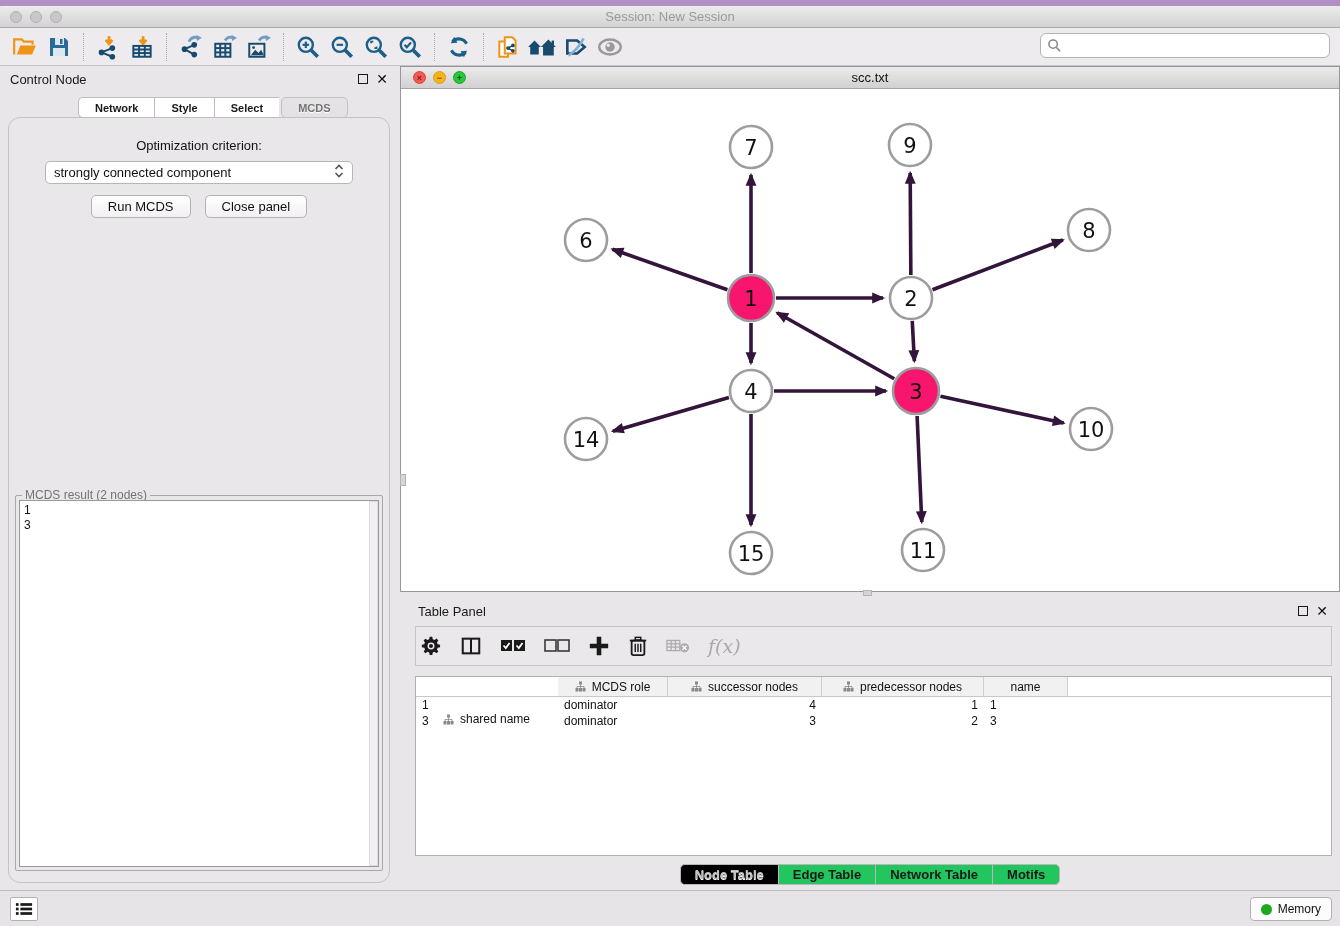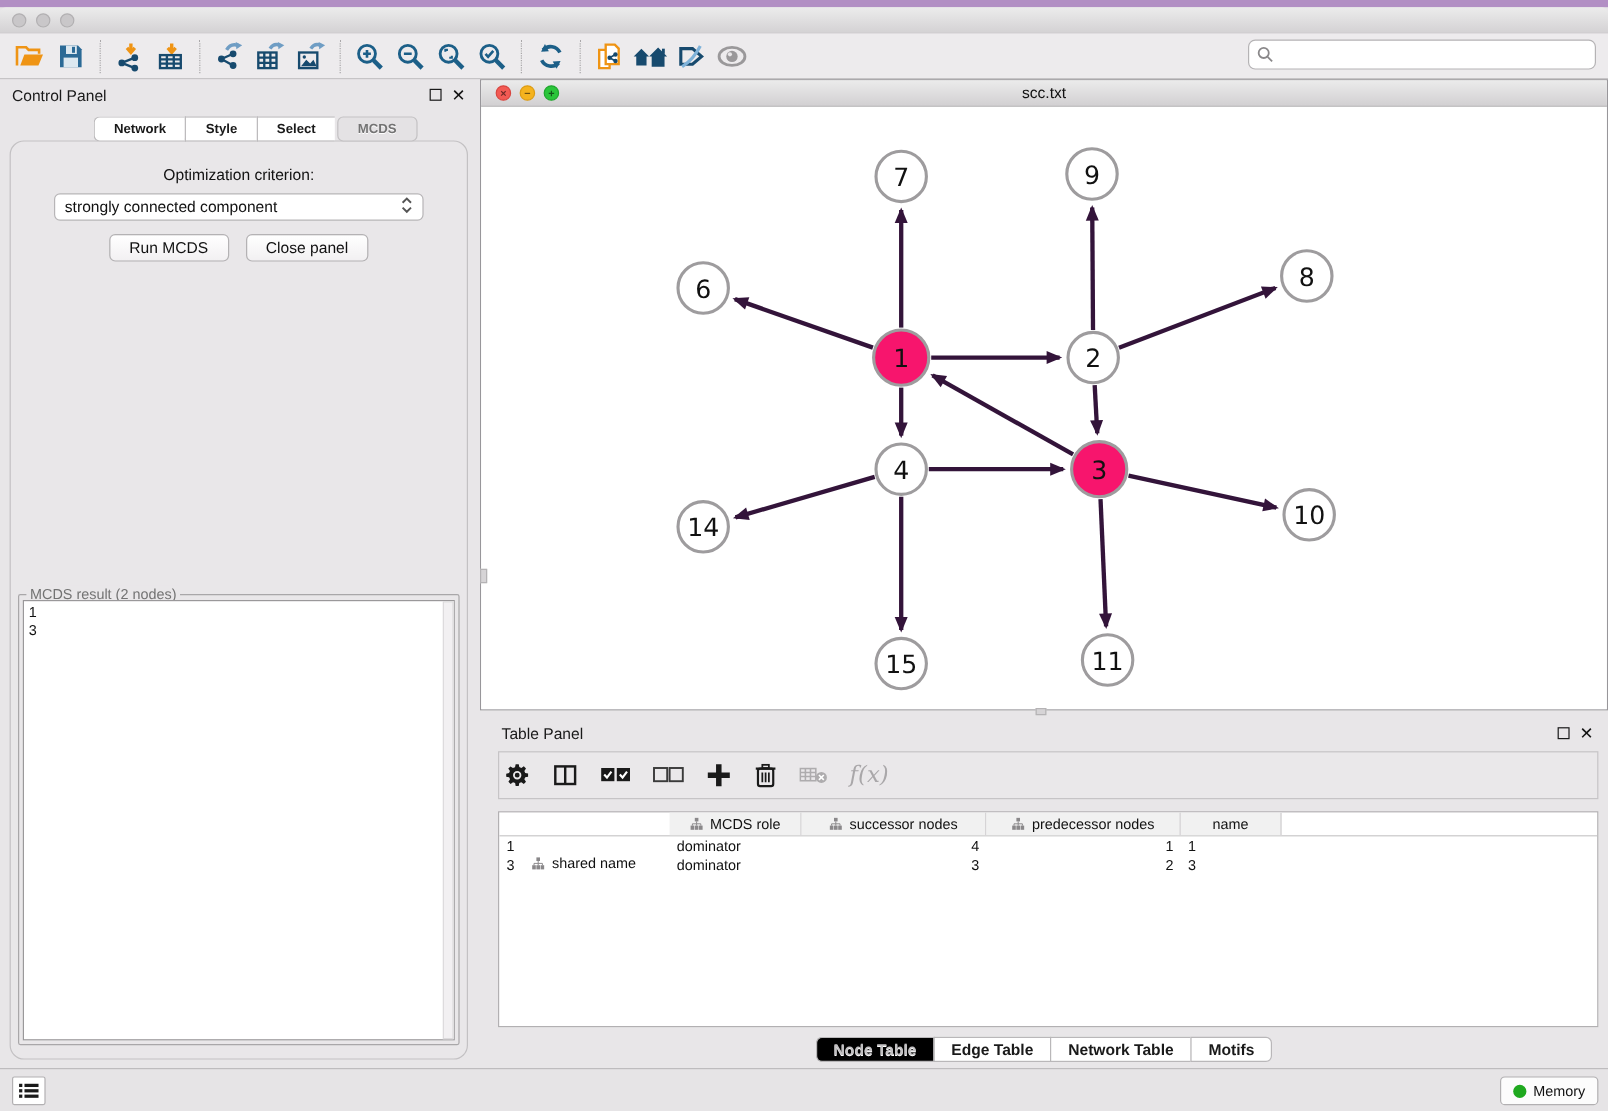--- a/index.html
+++ b/index.html
@@ -89,21 +89,21 @@
 
   #table-region { position:absolute; left:15px; top:78px; width:917px; height:180px;
     background:#fff; border:1px solid #b2b0b2; overflow:hidden; }
   #thead { display:flex; height:20px; border-bottom:1px solid #c9c7c9; }
   .th { background:#f1f1f1; border-right:1px solid #cfcdcf; display:flex; align-items:center;
     justify-content:center; gap:6px; font-size:12px; color:#111; }
   .tr { display:flex; height:16px; }
   .td { font-size:12px; color:#111; padding:0 6px; overflow:hidden; line-height:16px; }
 
   #tp-tabs { position:absolute; left:0; right:0; top:266px; display:flex; justify-content:center; }
-  .tp-tab { height:21px; padding:0 14px; background:#ffffff; border:1px solid #b9b7b9;
+  .tp-tab { height:21px; padding:0 14px; background:#22c55e; border:1px solid #b9b7b9;
     border-right:none; font-size:13px; font-weight:bold; color:#1a1a1a;
     display:flex; align-items:center; }
   .tp-tab:first-child { border-radius:5px 0 0 5px; }
   .tp-tab:last-child { border-right:1px solid #b9b7b9; border-radius:0 5px 5px 0; }
   .tp-tab.active { background:#000000; color:#c2c0c2; text-shadow:0 1px 0 #fff; }
 
   
   #status-bar { position:absolute; left:0; top:890px; width:1340px; height:36px;
     background:#e6e4e6; border-top:1px solid #bebcbe; }
   #list-button { position:absolute; left:10px; top:6px; width:28px; height:24px;
@@ -116,20 +116,21 @@
 </style>
 </head>
 <body>
 
 <div id="desktop-strip"></div>
 
 <div id="titlebar">
   <span class="tl-dot" style="left:10px"></span>
   <span class="tl-dot" style="left:30px"></span>
   <span class="tl-dot" style="left:50px"></span>
+  <span id="titlebar-title">Session: New Session</span>
 </div>
 
 <div id="toolbar">
   <span class="tb-btn">
     <svg width="26" height="26" viewBox="0 0 24 24">
         <path d="M2 19 V5 h7 l2 2 h8 v3" fill="none" stroke="#ef9414" stroke-width="2"></path>
         <path d="M4.5 19 l3.2-8.5 H22 L18.5 19 Z" fill="#ef9414"></path>
       </svg>
   </span>
   <span class="tb-btn">
@@ -293,21 +294,21 @@
     <svg width="15" height="15" viewBox="0 0 16 16">
         <circle cx="6.5" cy="6.5" r="4.5" fill="none" stroke="#8a888a" stroke-width="1.6"></circle>
         <line x1="10" y1="10" x2="14" y2="14" stroke="#8a888a" stroke-width="1.6"></line>
       </svg>
     <input id="search-input" placeholder="" style="">
   </div>
 </div>
 
 <div id="control-panel">
   <div class="panel-head">
-    <span class="panel-title">Control Panel</span>
+    <span class="panel-title">Control Node</span>
     <span class="float-ico" id="cp-float"></span>
     <span class="close-ico" id="cp-close">✕</span>
   </div>
   <div id="cp-tabs">
       <div class="cp-tab">Network</div>
       <div class="cp-tab">Style</div>
       <div class="cp-tab">Select</div>
       <div class="cp-tab">MCDS</div>
     </div>
   <div id="cp-body">

